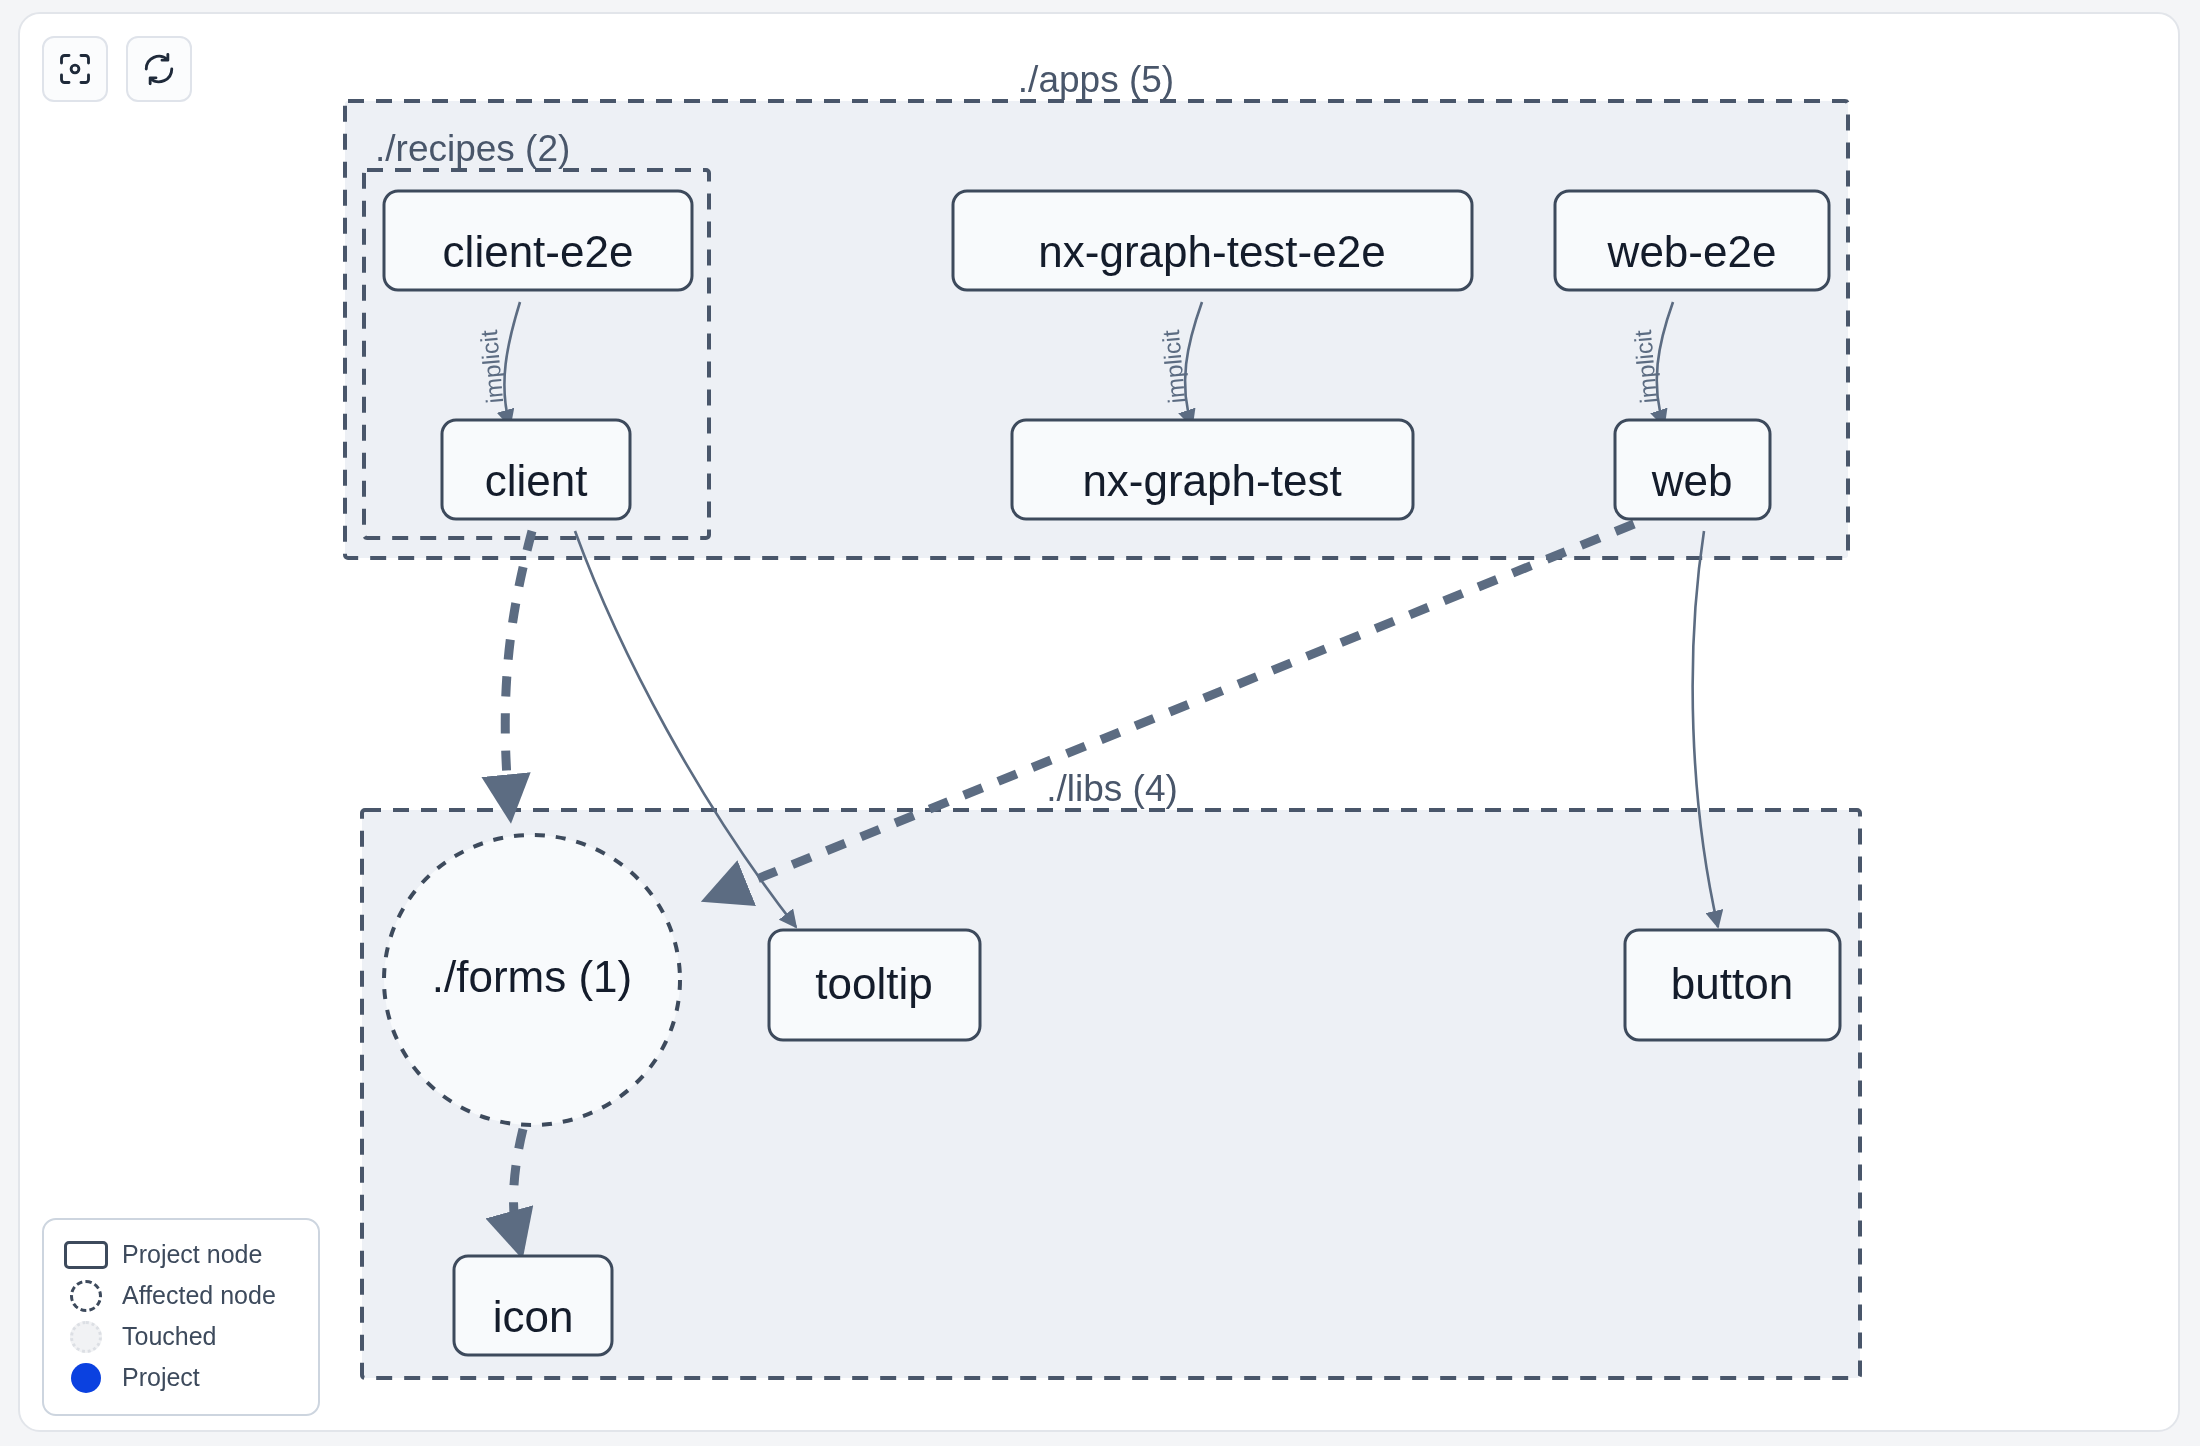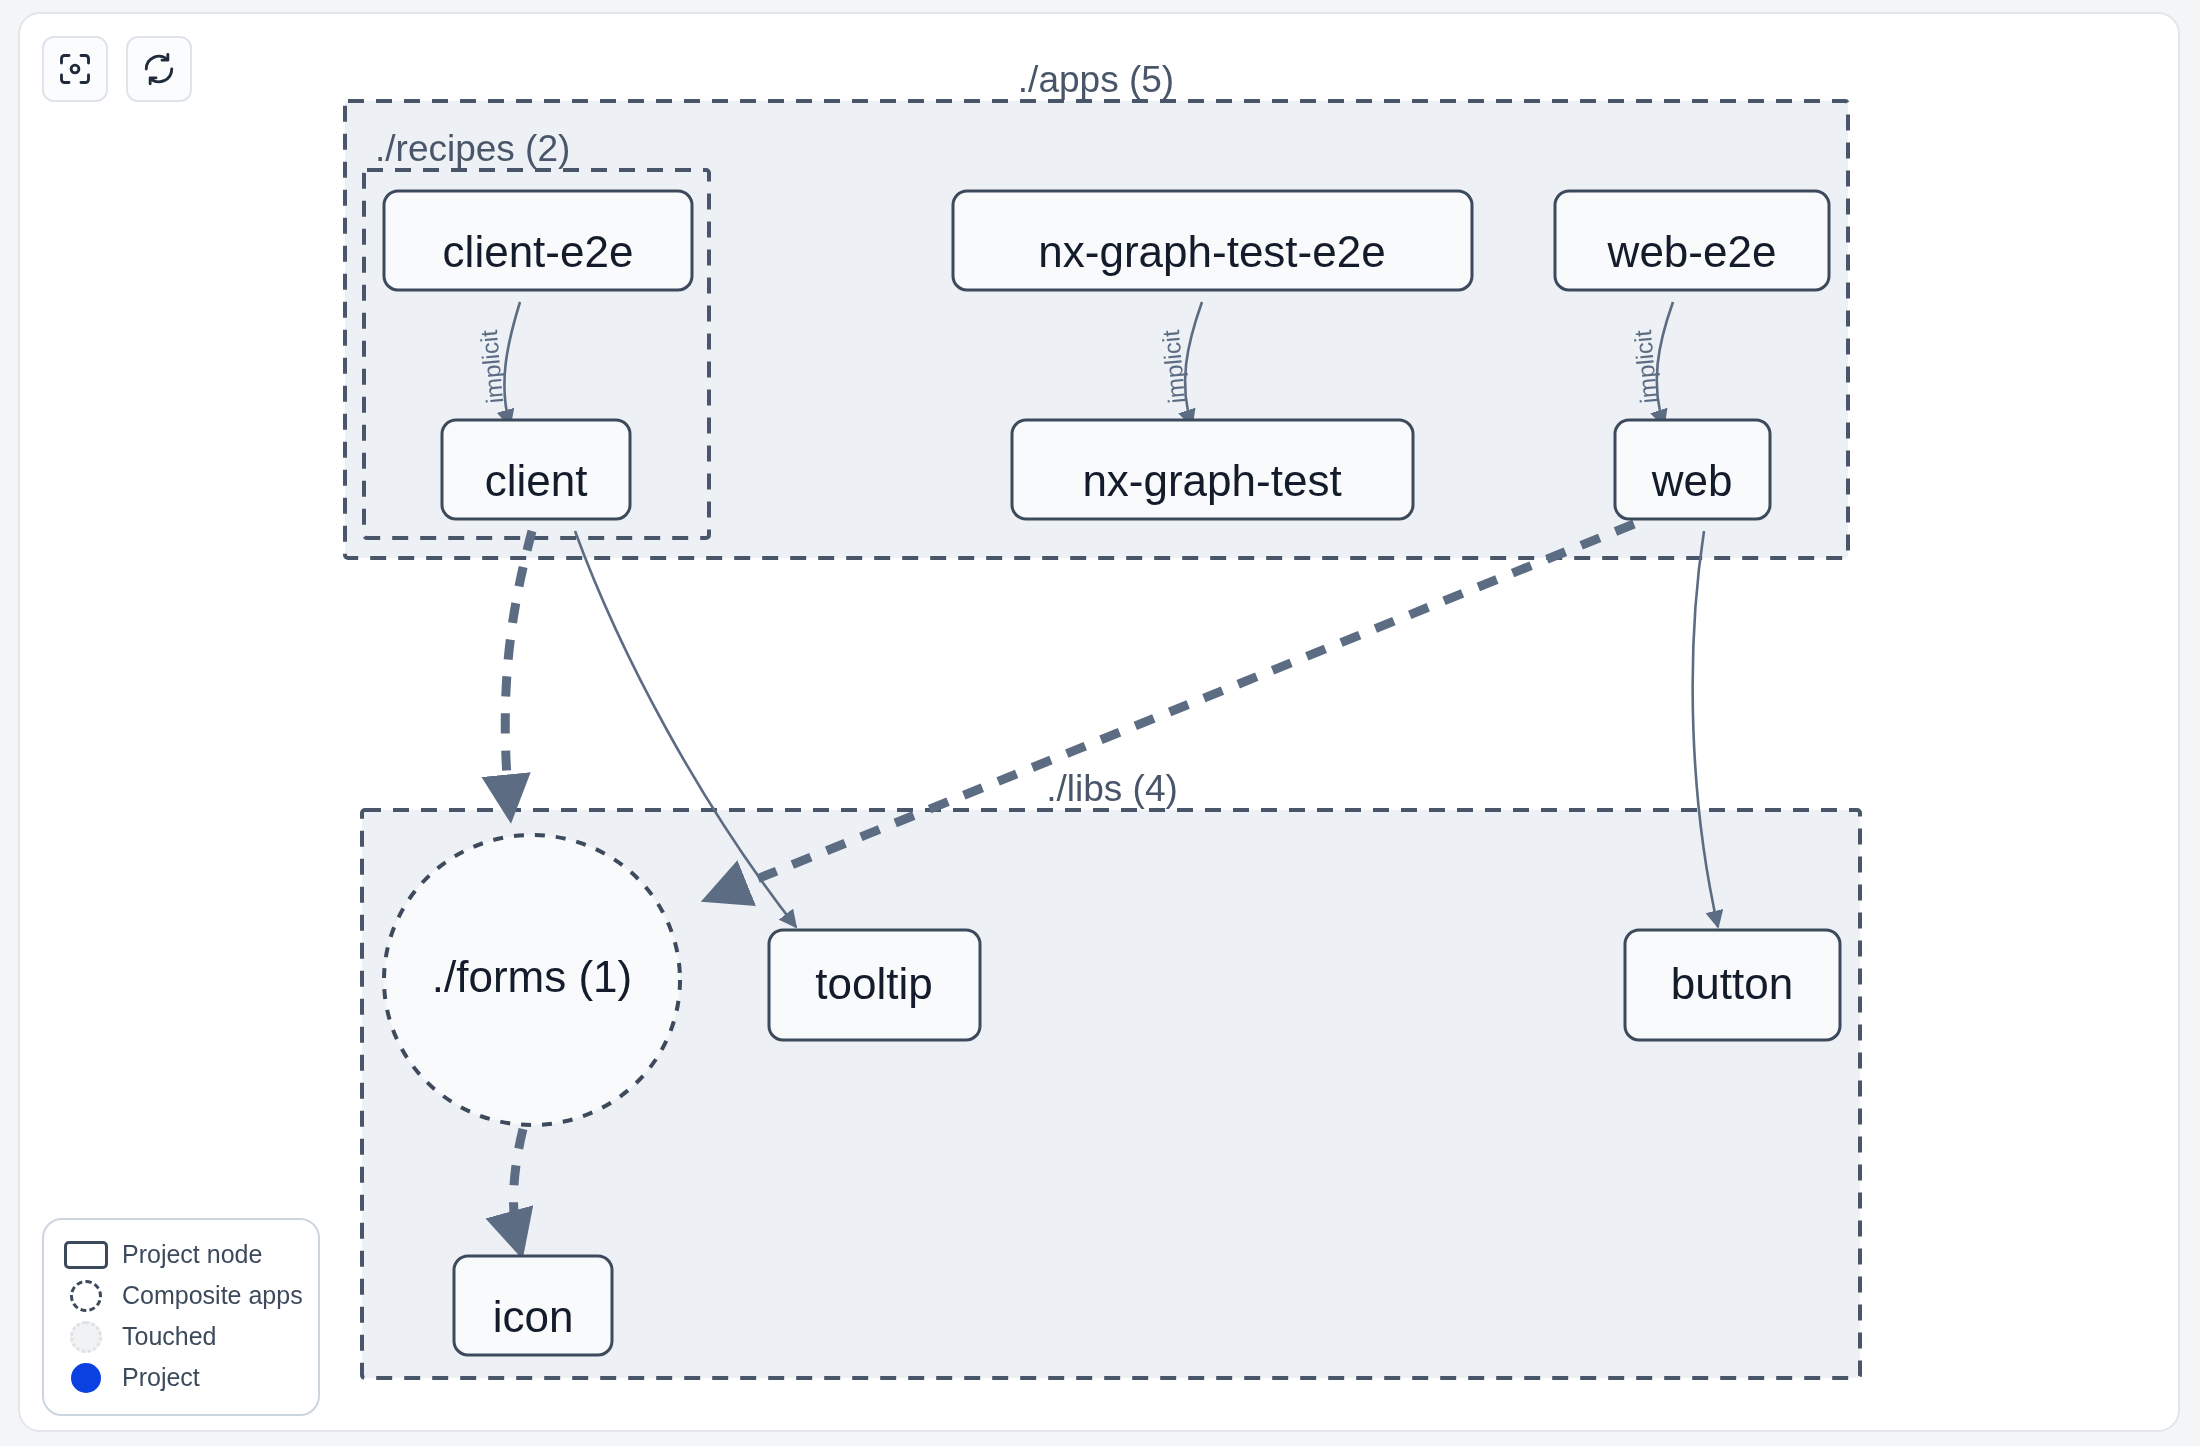--- a/index.html
+++ b/index.html
@@ -62,21 +62,21 @@
   }
 
   
   #legend {
     position: absolute;
     left: 22px;
     top: 1204px;
     width: 278px;
     background: #ffffff;
     border: 2px solid #cdd5df;
-    border-radius: 20px;
+    border-radius: 14px;
     padding: 14px 16px 16px 16px;
     box-sizing: border-box;
     z-index: 40;
   }
   .legend-row {
     display: flex;
     align-items: center;
     height: 41px;
   }
   .legend-swatch {
@@ -264,21 +264,21 @@
     <div class="legend-row">
       <span class="legend-swatch">
         <span class="sw-project"></span>
       </span>
       <span class="legend-label">Project node</span>
     </div>
     <div class="legend-row">
       <span class="legend-swatch">
         <span class="sw-composite"></span>
       </span>
-      <span class="legend-label">Composite apps</span>
+      <span class="legend-label">Affected node</span>
     </div>
     <div class="legend-row">
       <span class="legend-swatch">
         <span class="sw-affected"></span>
       </span>
       <span class="legend-label">Touched</span>
     </div>
     <div class="legend-row">
       <span class="legend-swatch">
         <span class="sw-touched"></span>

